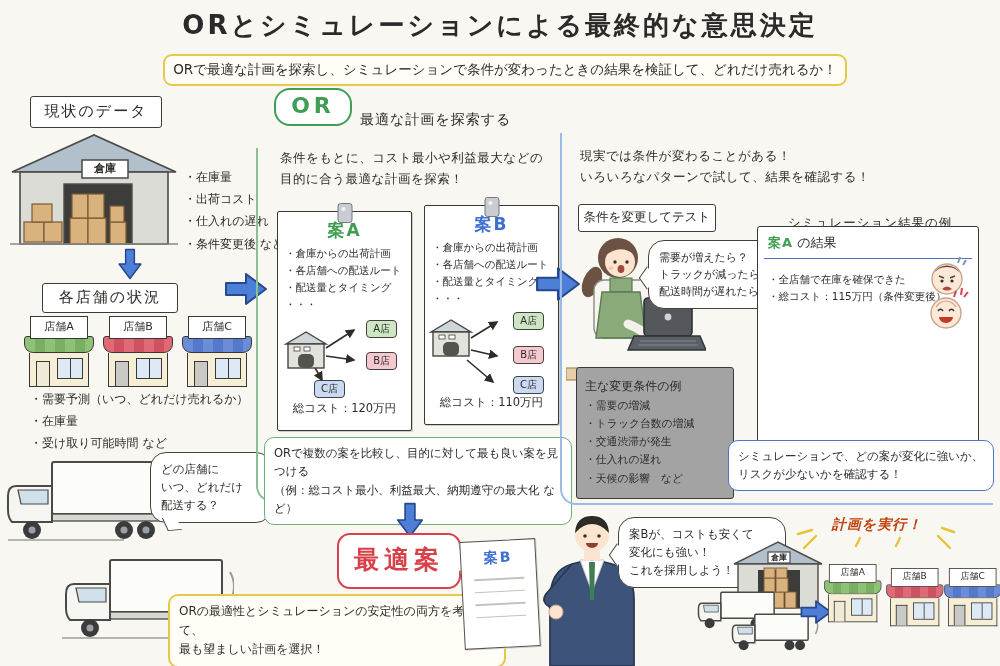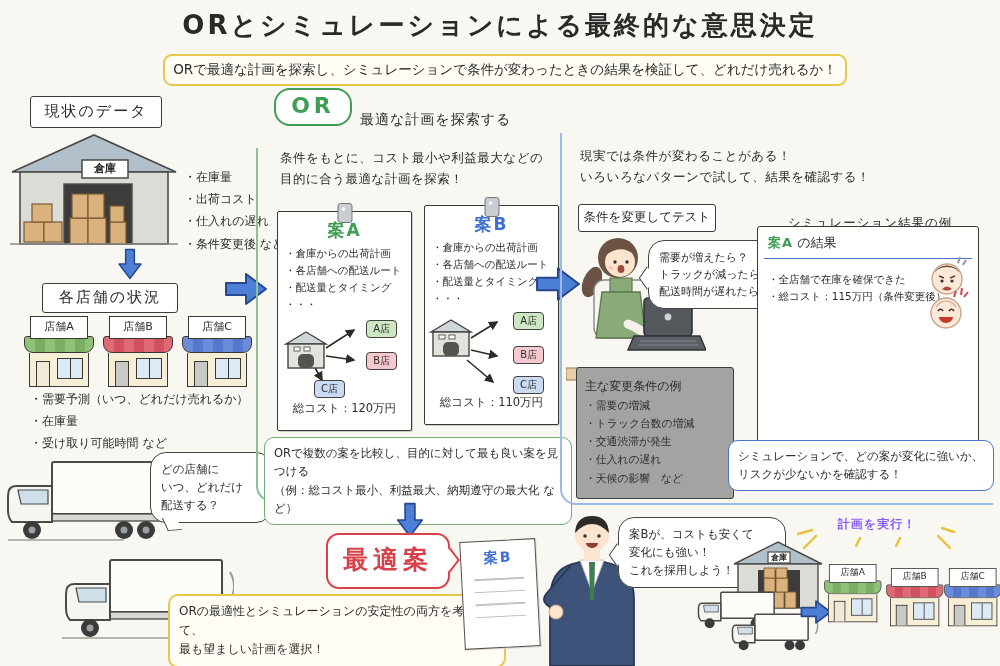--- a/index.html
+++ b/index.html
@@ -36,21 +36,21 @@
   .shop-c{background:#c9daf2;}
   .plan-total{text-align:center;font-size:11.5px;margin-top:1px;}
   .round-note{background:#fff;border-radius:10px;font-size:11.5px;line-height:1.6;padding:6px 9px;}
   .green-border{border:1.7px solid #6fae77;}
   .blue-border{border:1.7px solid #4a76c9;}
   .yellow-border{border:2px solid #e6c84a;background:#fffdf6;font-size:12px;}
   
   .bubble{background:#fff;border:1.8px solid #45433f;border-radius:16px;font-size:11.5px;line-height:1.55;padding:8px 10px;}
   .tail-left::before{content:"";position:absolute;left:-9px;top:30px;width:13px;height:13px;background:#fff;border-left:1.8px solid #45433f;border-bottom:1.8px solid #45433f;transform:rotate(45deg) skew(10deg,10deg);}
   .tail-bl::before{content:"";position:absolute;left:14px;bottom:-9px;width:13px;height:13px;background:#fff;border-left:1.8px solid #45433f;border-bottom:1.8px solid #45433f;transform:rotate(-15deg) skew(10deg,10deg);}
-  .optimal-bubble{left:326px;top:533px;width:120px;height:52px;background:#fff;border:2.6px solid #d8414a;border-radius:13px;color:#d8414a;font-size:25px;font-weight:bold;text-align:center;line-height:50px;letter-spacing:5px;}
+  .optimal-bubble{left:337px;top:533px;width:120px;height:52px;background:#fff;border:2.6px solid #d8414a;border-radius:13px;color:#d8414a;font-size:25px;font-weight:bold;text-align:center;line-height:50px;letter-spacing:5px;}
   .optimal-bubble::after{content:"";position:absolute;right:-10px;top:17px;width:14px;height:14px;background:#fff;border-right:2.6px solid #d8414a;border-top:2.6px solid #d8414a;transform:rotate(45deg) skew(8deg,8deg);}
   
   .store{width:70px;}
   .store-sign{position:relative;margin:0 auto;width:56px;height:21px;background:#fff;border:1.5px solid #3a3835;font-size:11px;text-align:center;line-height:19px;z-index:2;}
   .store-awning{height:15px;margin-top:-3px;border:1.5px solid #3a3835;border-radius:3px 3px 9px 9px;}
   .awning-green{background:repeating-linear-gradient(90deg,#8fc277 0 10px,#79af63 10px 20px);}
   .awning-red{background:repeating-linear-gradient(90deg,#df6a76 0 10px,#d05260 10px 20px);}
   .awning-blue{background:repeating-linear-gradient(90deg,#6c8cd8 0 10px,#5478cb 10px 20px);}
   .store-body{width:58px;margin:0 auto;height:33px;background:#f7eed6;border:1.5px solid #3a3835;border-top:none;position:relative;}
   .store-door{position:absolute;left:6px;bottom:0;width:12px;height:24px;background:#efe9d8;border:1.2px solid #3a3835;border-bottom:none;}
@@ -62,21 +62,21 @@
   .results-panel{left:757px;top:226px;width:220px;height:243px;background:#fff;border:1.7px solid #3a3835;border-radius:3px;}
   .result-sec{position:relative;padding:7px 10px 4px 10px;}
   .result-title{font-size:13px;}
   .result-title .plan{font-weight:bold;letter-spacing:1px;}
   .plan.green{color:#3f9e53;}
   .plan.red{color:#d2544e;}
   .results-divider{border-top:1.6px solid #4a76c9;margin:2px 6px;}
   .conditions-box{left:576px;top:367px;width:140px;background:#a3a3a3;border:1.6px solid #3e3c39;border-radius:3px;padding:10px 8px;}
   .conditions-title{font-size:12px;margin-bottom:2px;}
   .cond-list{font-size:10.8px;line-height:1.68;}
-  .exec-label{color:#8b5cf6;font-weight:bold;font-size:12px;letter-spacing:1px;}
+  .exec-label{color:#c2410c;font-weight:bold;font-size:14px;letter-spacing:1px;font-style:italic;}
   .paper{left:462px;top:540px;width:74px;height:106px;background:#fff;border:1.6px solid #55524e;transform:rotate(-3deg);box-shadow:1px 1px 0 #d8d6cf;}
   .paper-title{text-align:center;color:#3f6fd0;font-size:14px;font-weight:bold;margin-top:8px;letter-spacing:2px;}
   .paper-line{height:1.6px;background:#c4c2bc;margin:11px 12px 0 12px;}
   .results-heading{left:788px;top:203px;font-size:12.5px;letter-spacing:1px;margin-top:12px;}
 </style>
 </head>
 <body>
 
 <div class="canvas">
 

